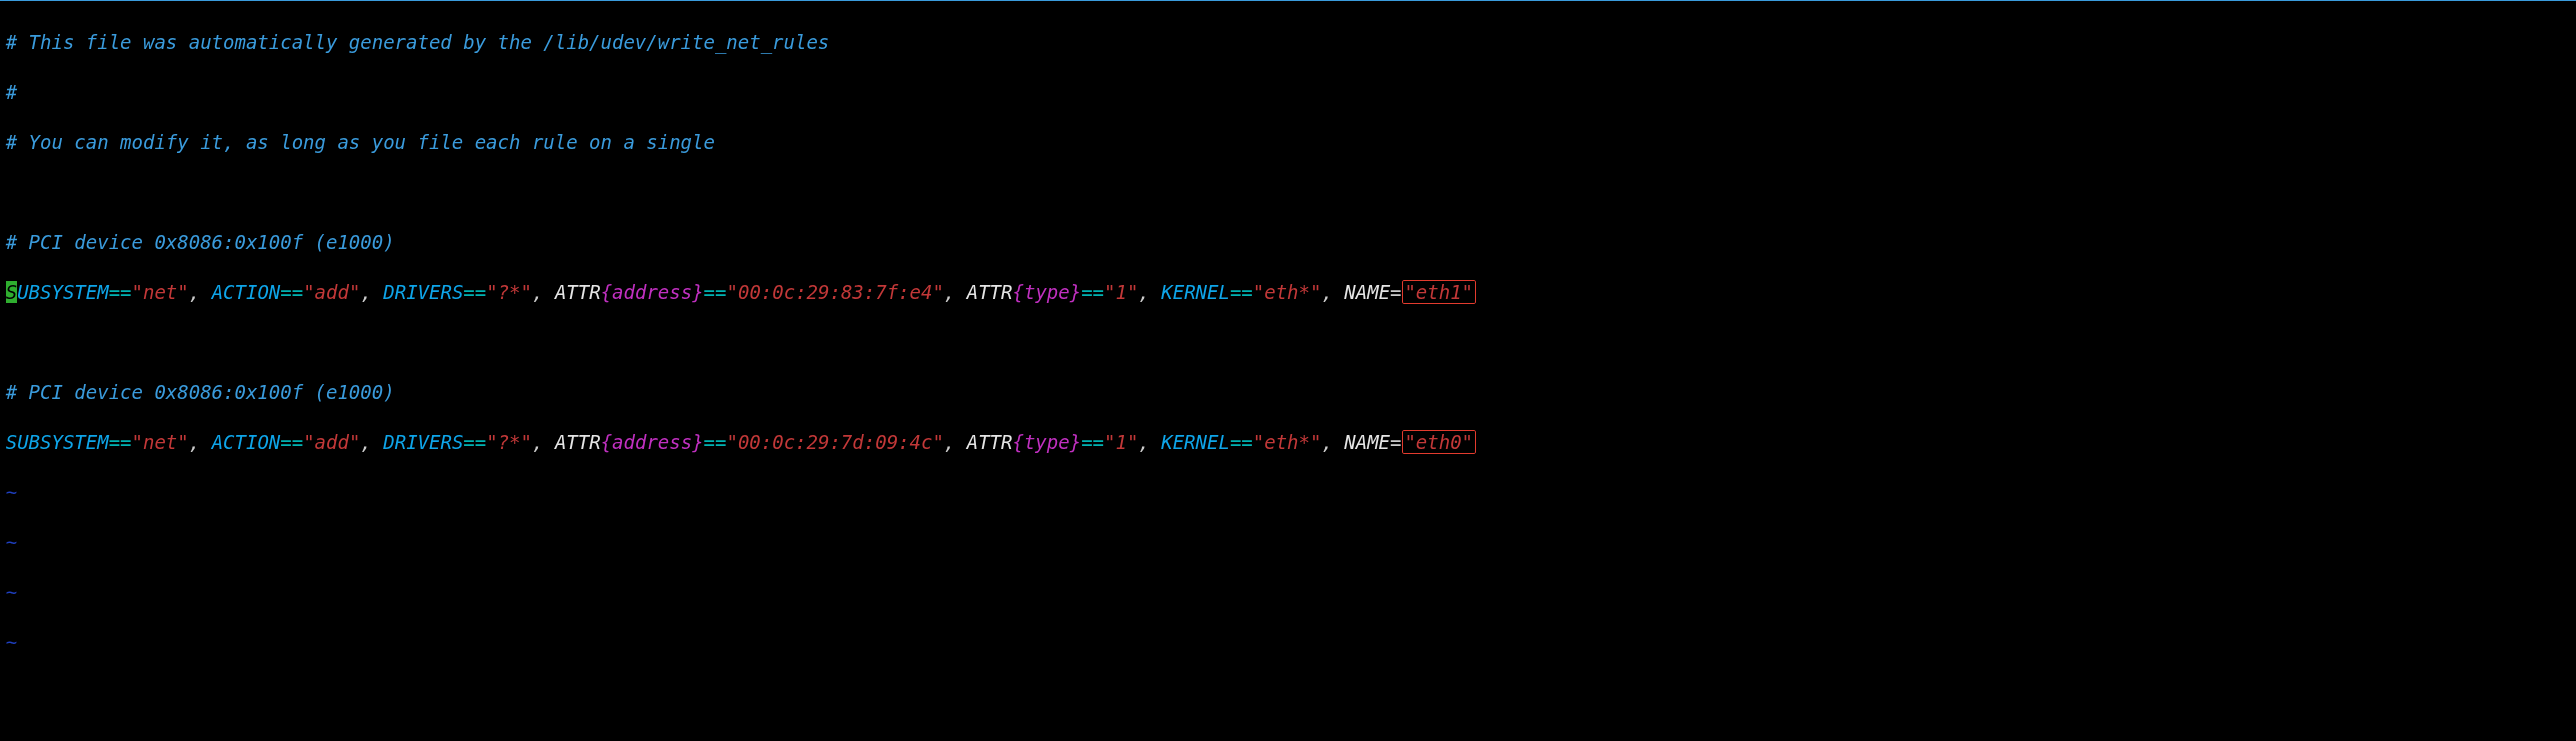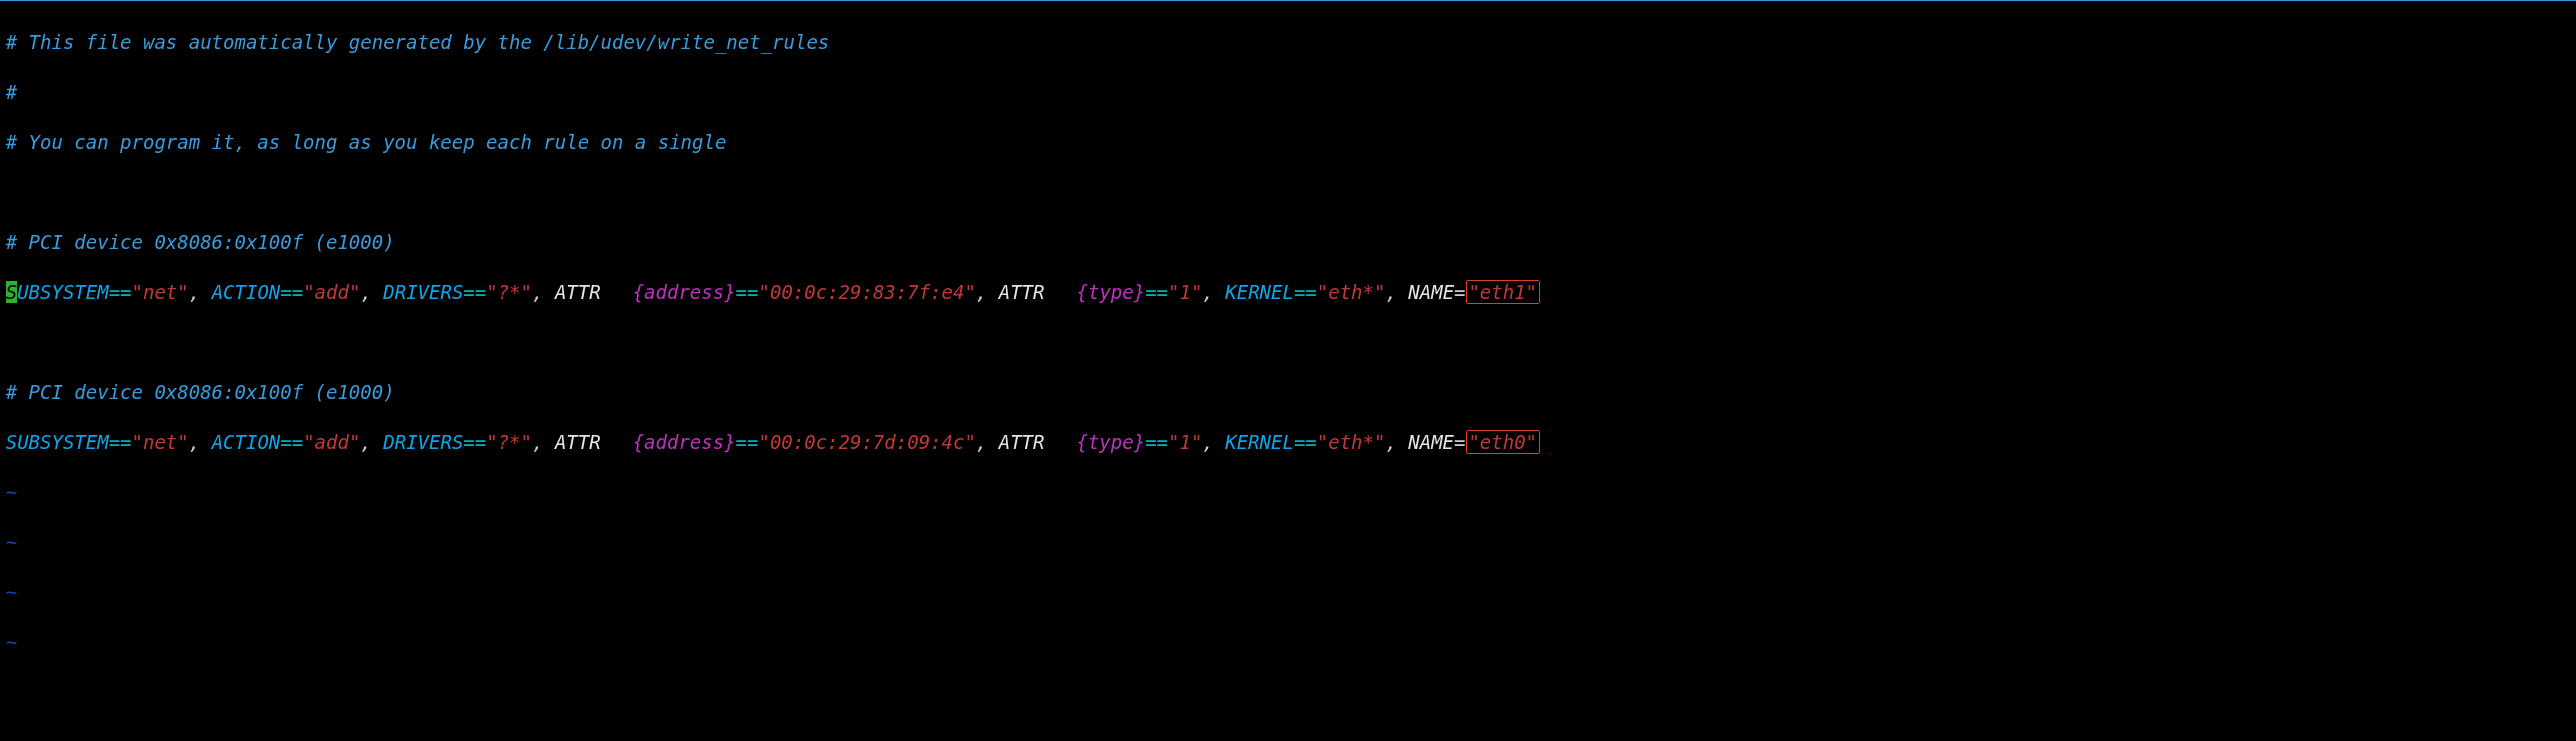--- a/index.html
+++ b/index.html
@@ -13,32 +13,32 @@
     border-top:1.9px solid #3a9bdc;
   }
   .ln{display:block;font-style:italic;}
   .cm{color:#3a9bdc;}  
   .kw{color:#e5e5e5;}  
   .eq{color:#00b3b3;}  
   .op{color:#cccccc;}  
   .pu{color:#cccccc;}  
   .yw{color:#0ea5e9;}  
   .str{color:#c23838;} 
-  .mag{color:#c030c0;margin-left:32px;} 
+  .mag{color:#c030c0;} 
   .tilde{color:#1e3fbf;} 
   .cursor{background:#2fae2f;color:#000;}
   .hlbox{border:1.9px solid #e23b2e;padding:0 1.9px;border-radius:1.9px;}
 </style>
 </head>
 <body>
 
 <div class="term">
 <span class="ln cm"># This file was automatically generated by the /lib/udev/write_net_rules</span>
 <span class="ln cm">#</span>
-<span class="ln cm"># You can program it, as long as you keep each rule on a single</span>
+<span class="ln cm"># You can modify it, as long as you file each rule on a single</span>
 <span class="ln"> </span>
 <span class="ln cm"># PCI device 0x8086:0x100f (e1000)</span>
 <span class="ln"><span class="cursor">S</span><span class="yw">UBSYSTEM</span><span class="eq">==</span><span class="str">"net"</span><span class="pu">, </span><span class="yw">ACTION</span><span class="eq">==</span><span class="str">"add"</span><span class="pu">, </span><span class="yw">DRIVERS</span><span class="eq">==</span><span class="str">"?*"</span><span class="pu">, </span><span class="kw">ATTR</span><span class="mag">{address}</span><span class="eq">==</span><span class="str">"00:0c:29:83:7f:e4"</span><span class="pu">, </span><span class="kw">ATTR</span><span class="mag">{type}</span><span class="eq">==</span><span class="str">"1"</span><span class="pu">, </span><span class="yw">KERNEL</span><span class="eq">==</span><span class="str">"eth*"</span><span class="pu">, </span><span class="kw">NAME</span><span class="op">=</span><span class="hlbox"><span class="str">"eth1"</span></span></span>
 <span class="ln"> </span>
 <span class="ln cm"># PCI device 0x8086:0x100f (e1000)</span>
 <span class="ln"><span class="yw">SUBSYSTEM</span><span class="eq">==</span><span class="str">"net"</span><span class="pu">, </span><span class="yw">ACTION</span><span class="eq">==</span><span class="str">"add"</span><span class="pu">, </span><span class="yw">DRIVERS</span><span class="eq">==</span><span class="str">"?*"</span><span class="pu">, </span><span class="kw">ATTR</span><span class="mag">{address}</span><span class="eq">==</span><span class="str">"00:0c:29:7d:09:4c"</span><span class="pu">, </span><span class="kw">ATTR</span><span class="mag">{type}</span><span class="eq">==</span><span class="str">"1"</span><span class="pu">, </span><span class="yw">KERNEL</span><span class="eq">==</span><span class="str">"eth*"</span><span class="pu">, </span><span class="kw">NAME</span><span class="op">=</span><span class="hlbox"><span class="str">"eth0"</span></span></span>
 <span class="ln tilde">~</span>
 <span class="ln tilde">~</span>
 <span class="ln tilde">~</span>
 <span class="ln tilde">~</span>

